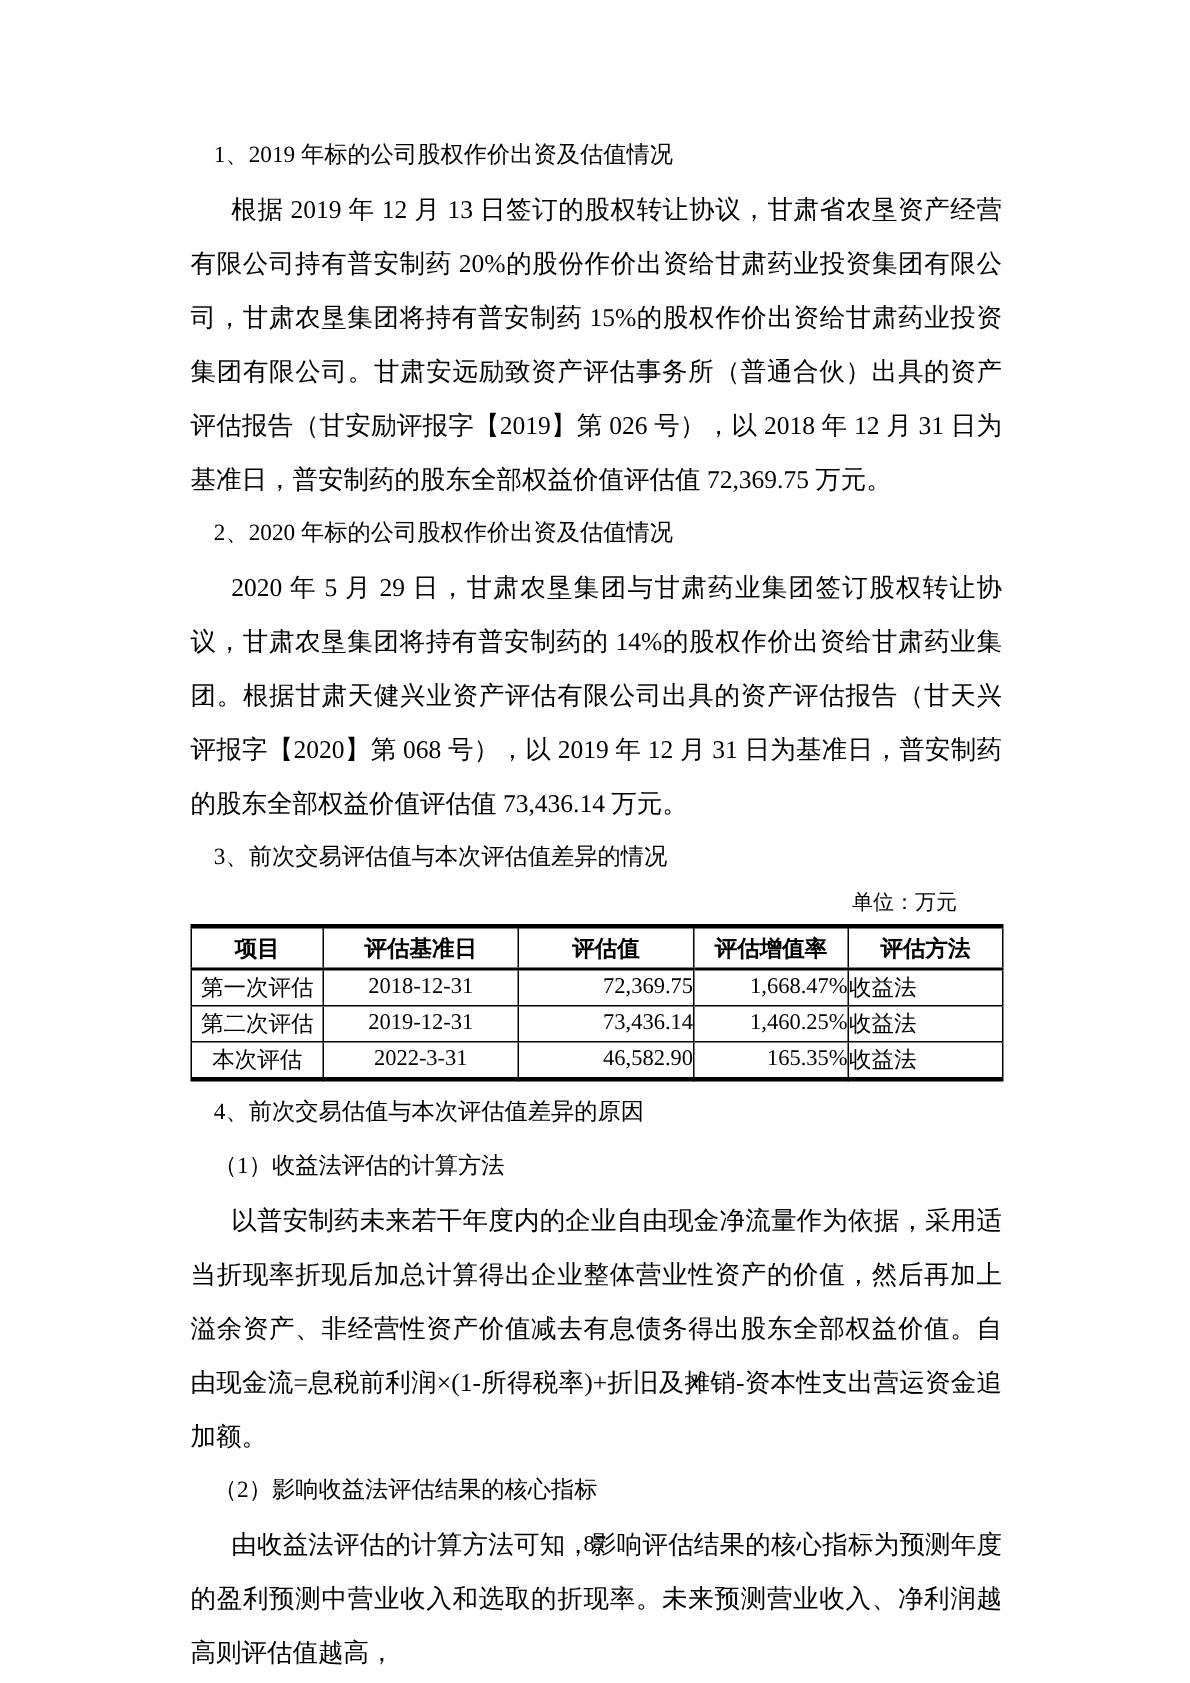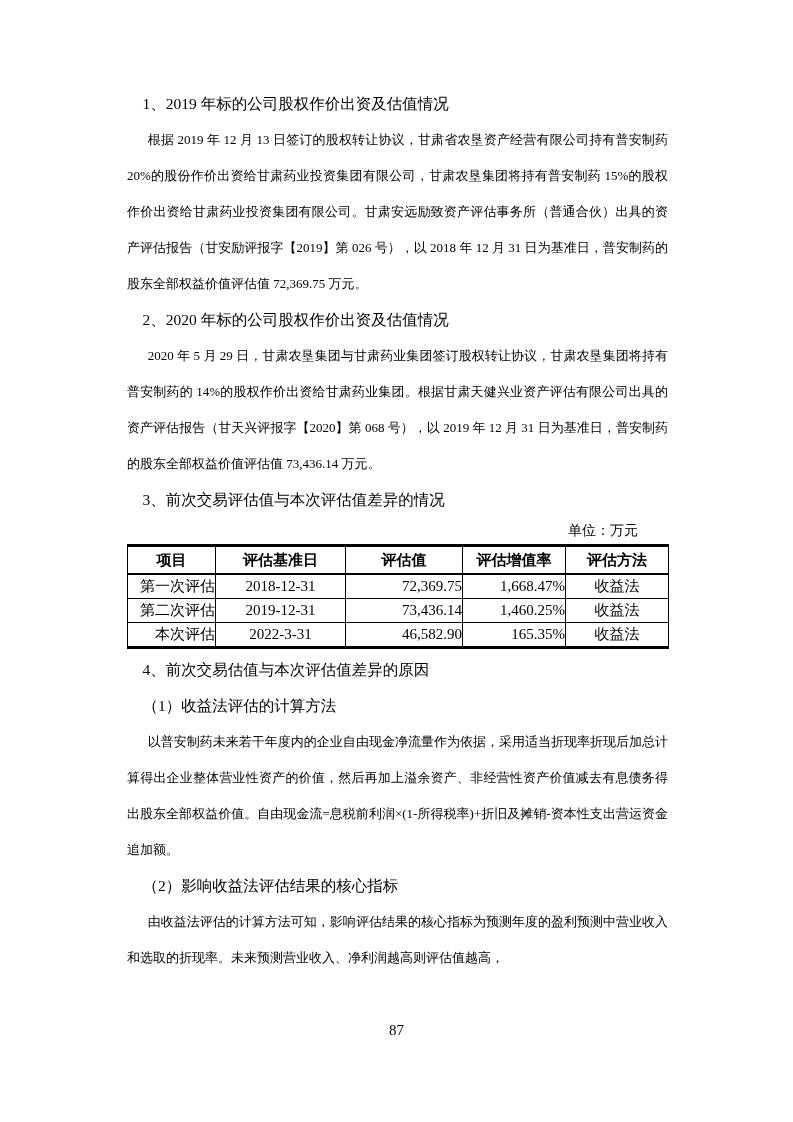--- a/index.html
+++ b/index.html
@@ -21,21 +21,21 @@
   }
   .content { width: 541px; }
   .doc-heading {
     font-size: 15.5px;
     line-height: 36px;
     text-indent: 1em;
     margin: 0;
     font-weight: normal;
   }
   .doc-para {
-    font-size: 13px;
+    font-size: 17px;
     line-height: 36px;
     text-indent: 1.6em;
     text-align: justify;
     margin: 0;
   }
   .unit-line {
     font-size: 14px;
     line-height: 26px;
     height: 26px;
     text-align: right;
@@ -62,24 +62,24 @@
   }
   table.val-table td {
     height: 23px;
     border-bottom: 1px solid #000;
     border-left: 1.5px solid #000;
     padding: 0;
   }
   table.val-table th:first-child,
   table.val-table td:first-child { border-left: none; }
   table.val-table tr:last-child td { border-bottom: none; }
-  td.c-item  { text-align: right;  padding-left: 4px; font-family: Liberation Serif, serif; }
+  td.c-item  { text-align: center;  padding-left: 4px; font-family: Liberation Serif, serif; }
   td.c-date  { text-align: center; }
   td.c-num   { text-align: right; padding-right: 10px; }
-  td.c-method{ text-align: center; }
+  td.c-method{ text-align: left; }
   .page-number {
     position: absolute;
     left: 0;
     right: 0;
     top: 1022px;
     text-align: center;
     font-size: 15px;
     line-height: 16px;
   }
   .mt-sm { margin-top: 3px; }

